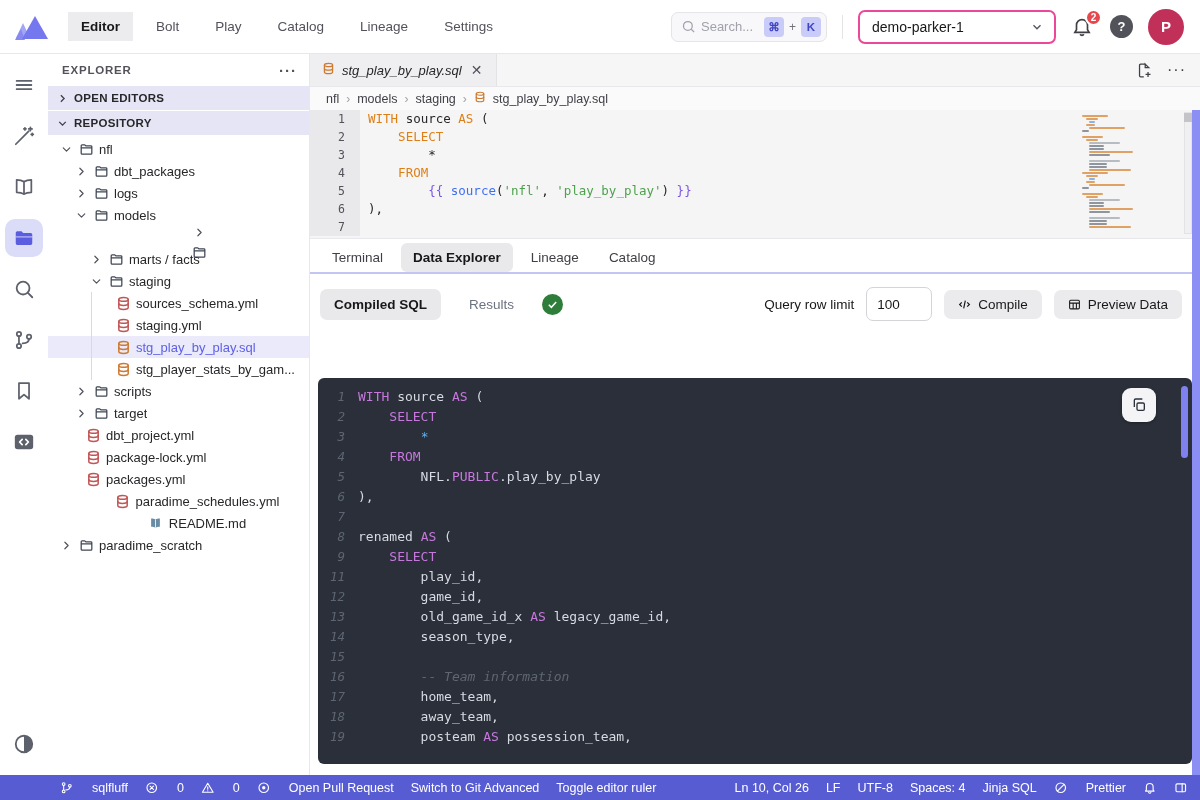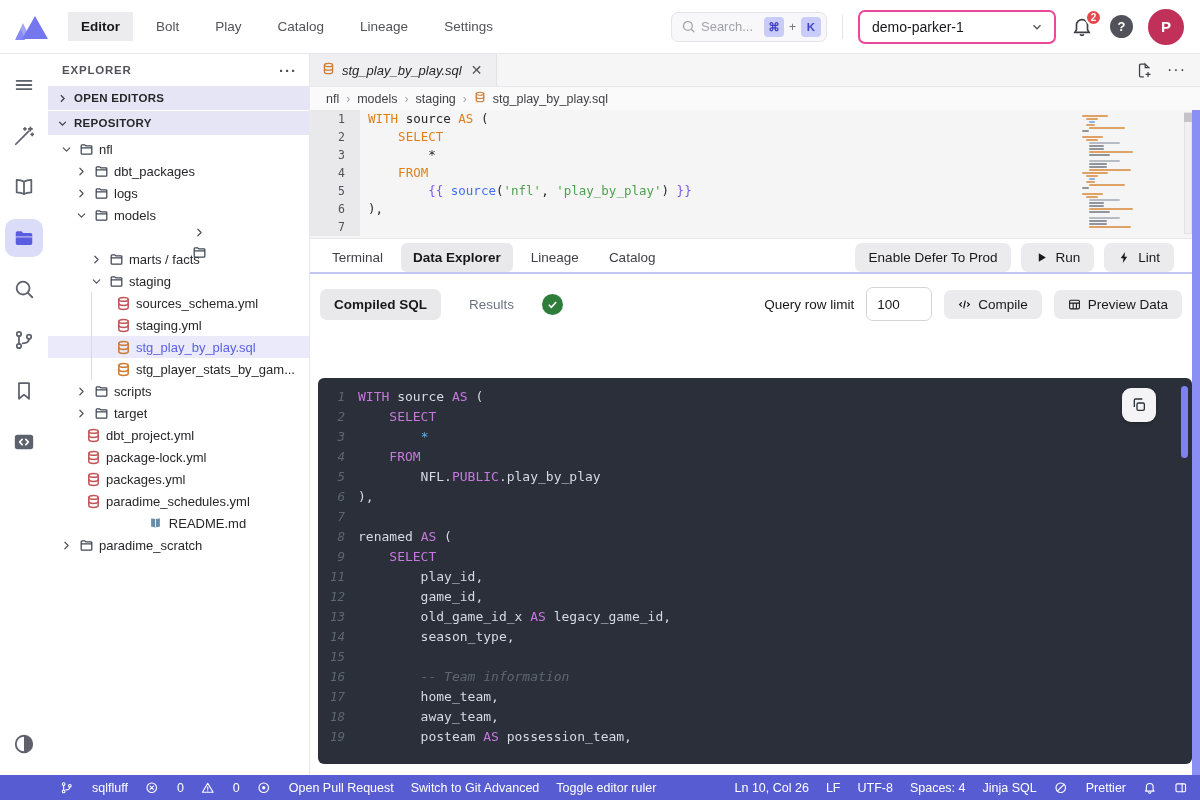--- a/index.html
+++ b/index.html
@@ -429,21 +429,21 @@
           <div class="trow" style="padding-left: 37px;">
             <span class="ficon icon-db-red">
               <svg viewBox="0 0 24 24" fill="none" stroke="currentColor" stroke-width="2.4" stroke-linecap="round" stroke-linejoin="round">
                 <ellipse cx="12" cy="5.5" rx="7.5" ry="3"></ellipse>
                 <path d="M4.5 5.5v13c0 1.7 3.3 3 7.5 3s7.5-1.3 7.5-3v-13"></path>
                 <path d="M4.5 12c0 1.7 3.3 3 7.5 3s7.5-1.3 7.5-3"></path>
               </svg>
             </span>
             <span class="lbl">packages.yml</span>
           </div>
-          <div class="trow" style="padding-left: 37px;">
+          <div class="trow" style="padding-left: 37px; justify-content: center;">
             <span class="ficon icon-db-red">
               <svg viewBox="0 0 24 24" fill="none" stroke="currentColor" stroke-width="2.4" stroke-linecap="round" stroke-linejoin="round">
                 <ellipse cx="12" cy="5.5" rx="7.5" ry="3"></ellipse>
                 <path d="M4.5 5.5v13c0 1.7 3.3 3 7.5 3s7.5-1.3 7.5-3v-13"></path>
                 <path d="M4.5 12c0 1.7 3.3 3 7.5 3s7.5-1.3 7.5-3"></path>
               </svg>
             </span>
             <span class="lbl">paradime_schedules.yml</span>
           </div>
           <div class="trow" style="padding-left: 37px; justify-content: center;">
@@ -583,37 +583,20 @@
       </div>
 
       <div class="panel">
         <div class="ptabs">
           <div id="panel-tabs-list" style="display:flex;gap:6px;">
               <div class="ptab">Terminal</div>
               <div class="ptab active">Data Explorer</div>
               <div class="ptab">Lineage</div>
               <div class="ptab">Catalog</div>
             </div>
-          <div class="pactions">
-            <div class="btn">
-                <span>Enable Defer To Prod</span>
-              </div>
-            <div class="btn">
-              <svg viewBox="0 0 24 24">
-                  <path d="M7 4l13 8-13 8z" fill="currentColor"></path>
-                </svg>
-              <span>Run</span>
-            </div>
-            <div class="btn">
-              <svg viewBox="0 0 24 24">
-                  <path d="M13 2L5 13.5h5L9 22l8-11.5h-5z" fill="currentColor"></path>
-                </svg>
-              <span>Lint</span>
-            </div>
-          </div>
         </div>
         <div class="pdivider"></div>
         <div class="pbody">
           <div class="subrow">
             <div class="chip">Compiled SQL</div>
             <div class="chip inactive">Results</div>
             <div class="gcheck">
               <svg viewBox="0 0 24 24" fill="none" stroke="currentColor" stroke-width="3.4">
                   <path d="M4 12.5l5.5 5.5L20 6.5"></path>
                 </svg>

